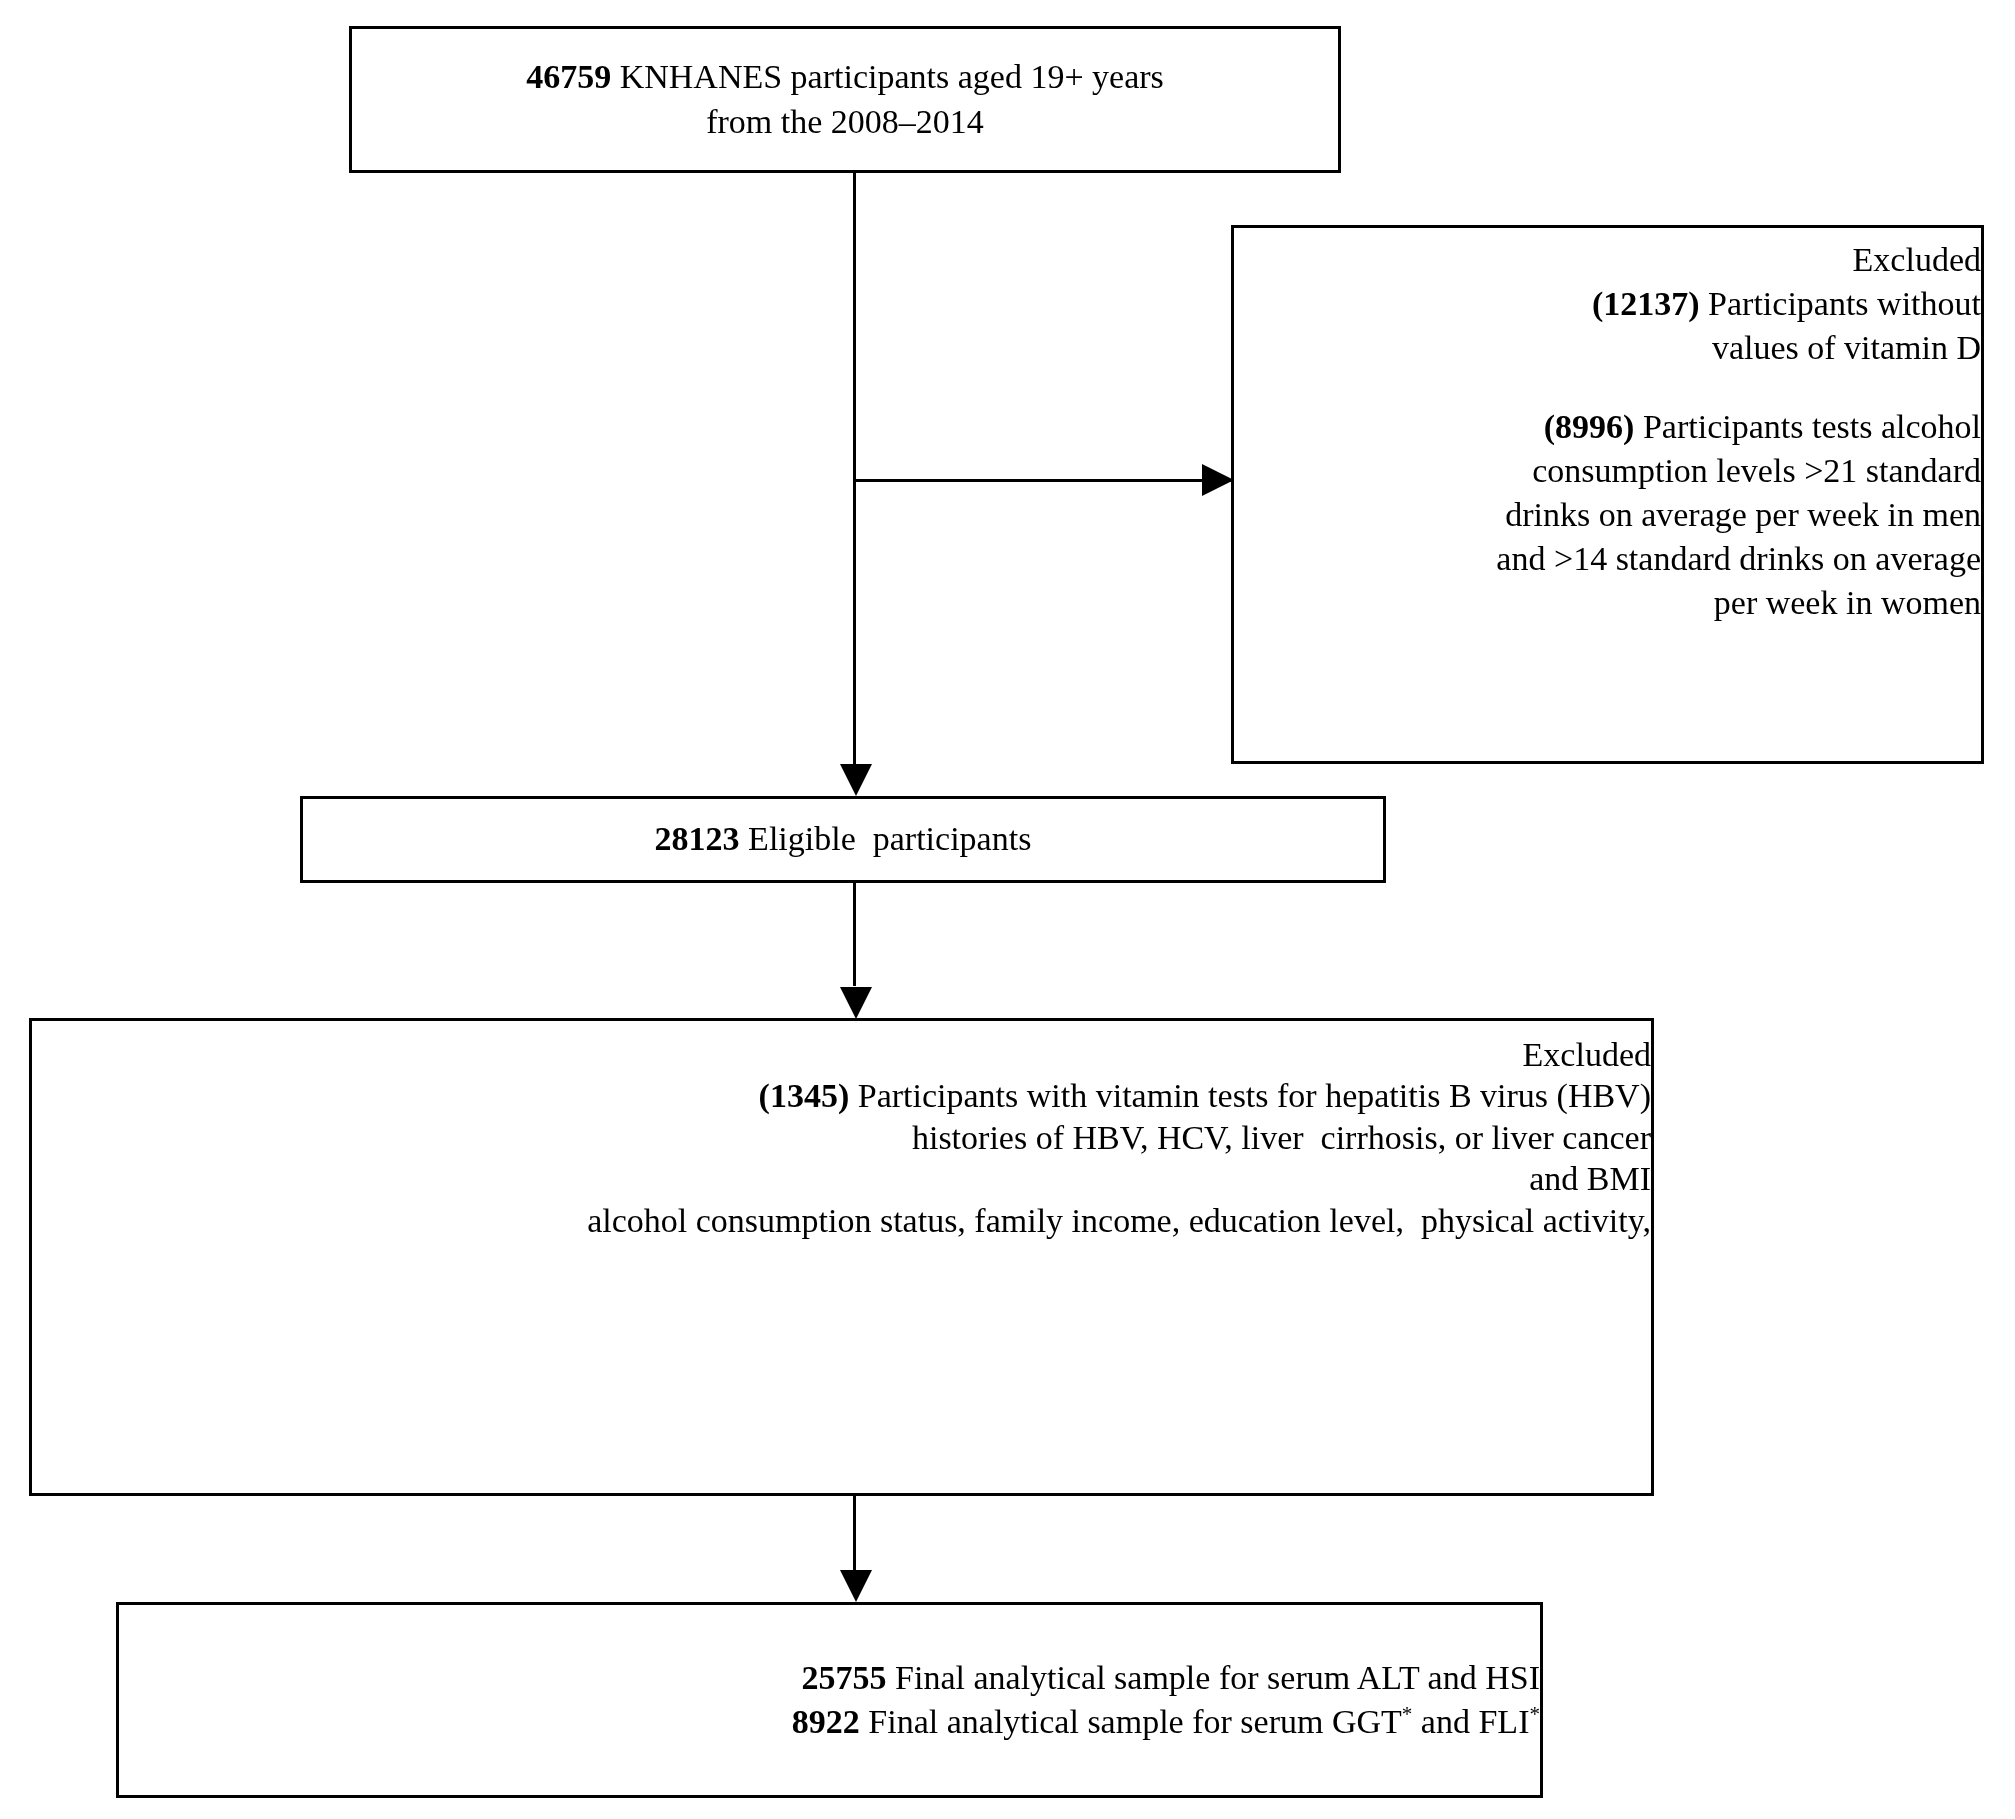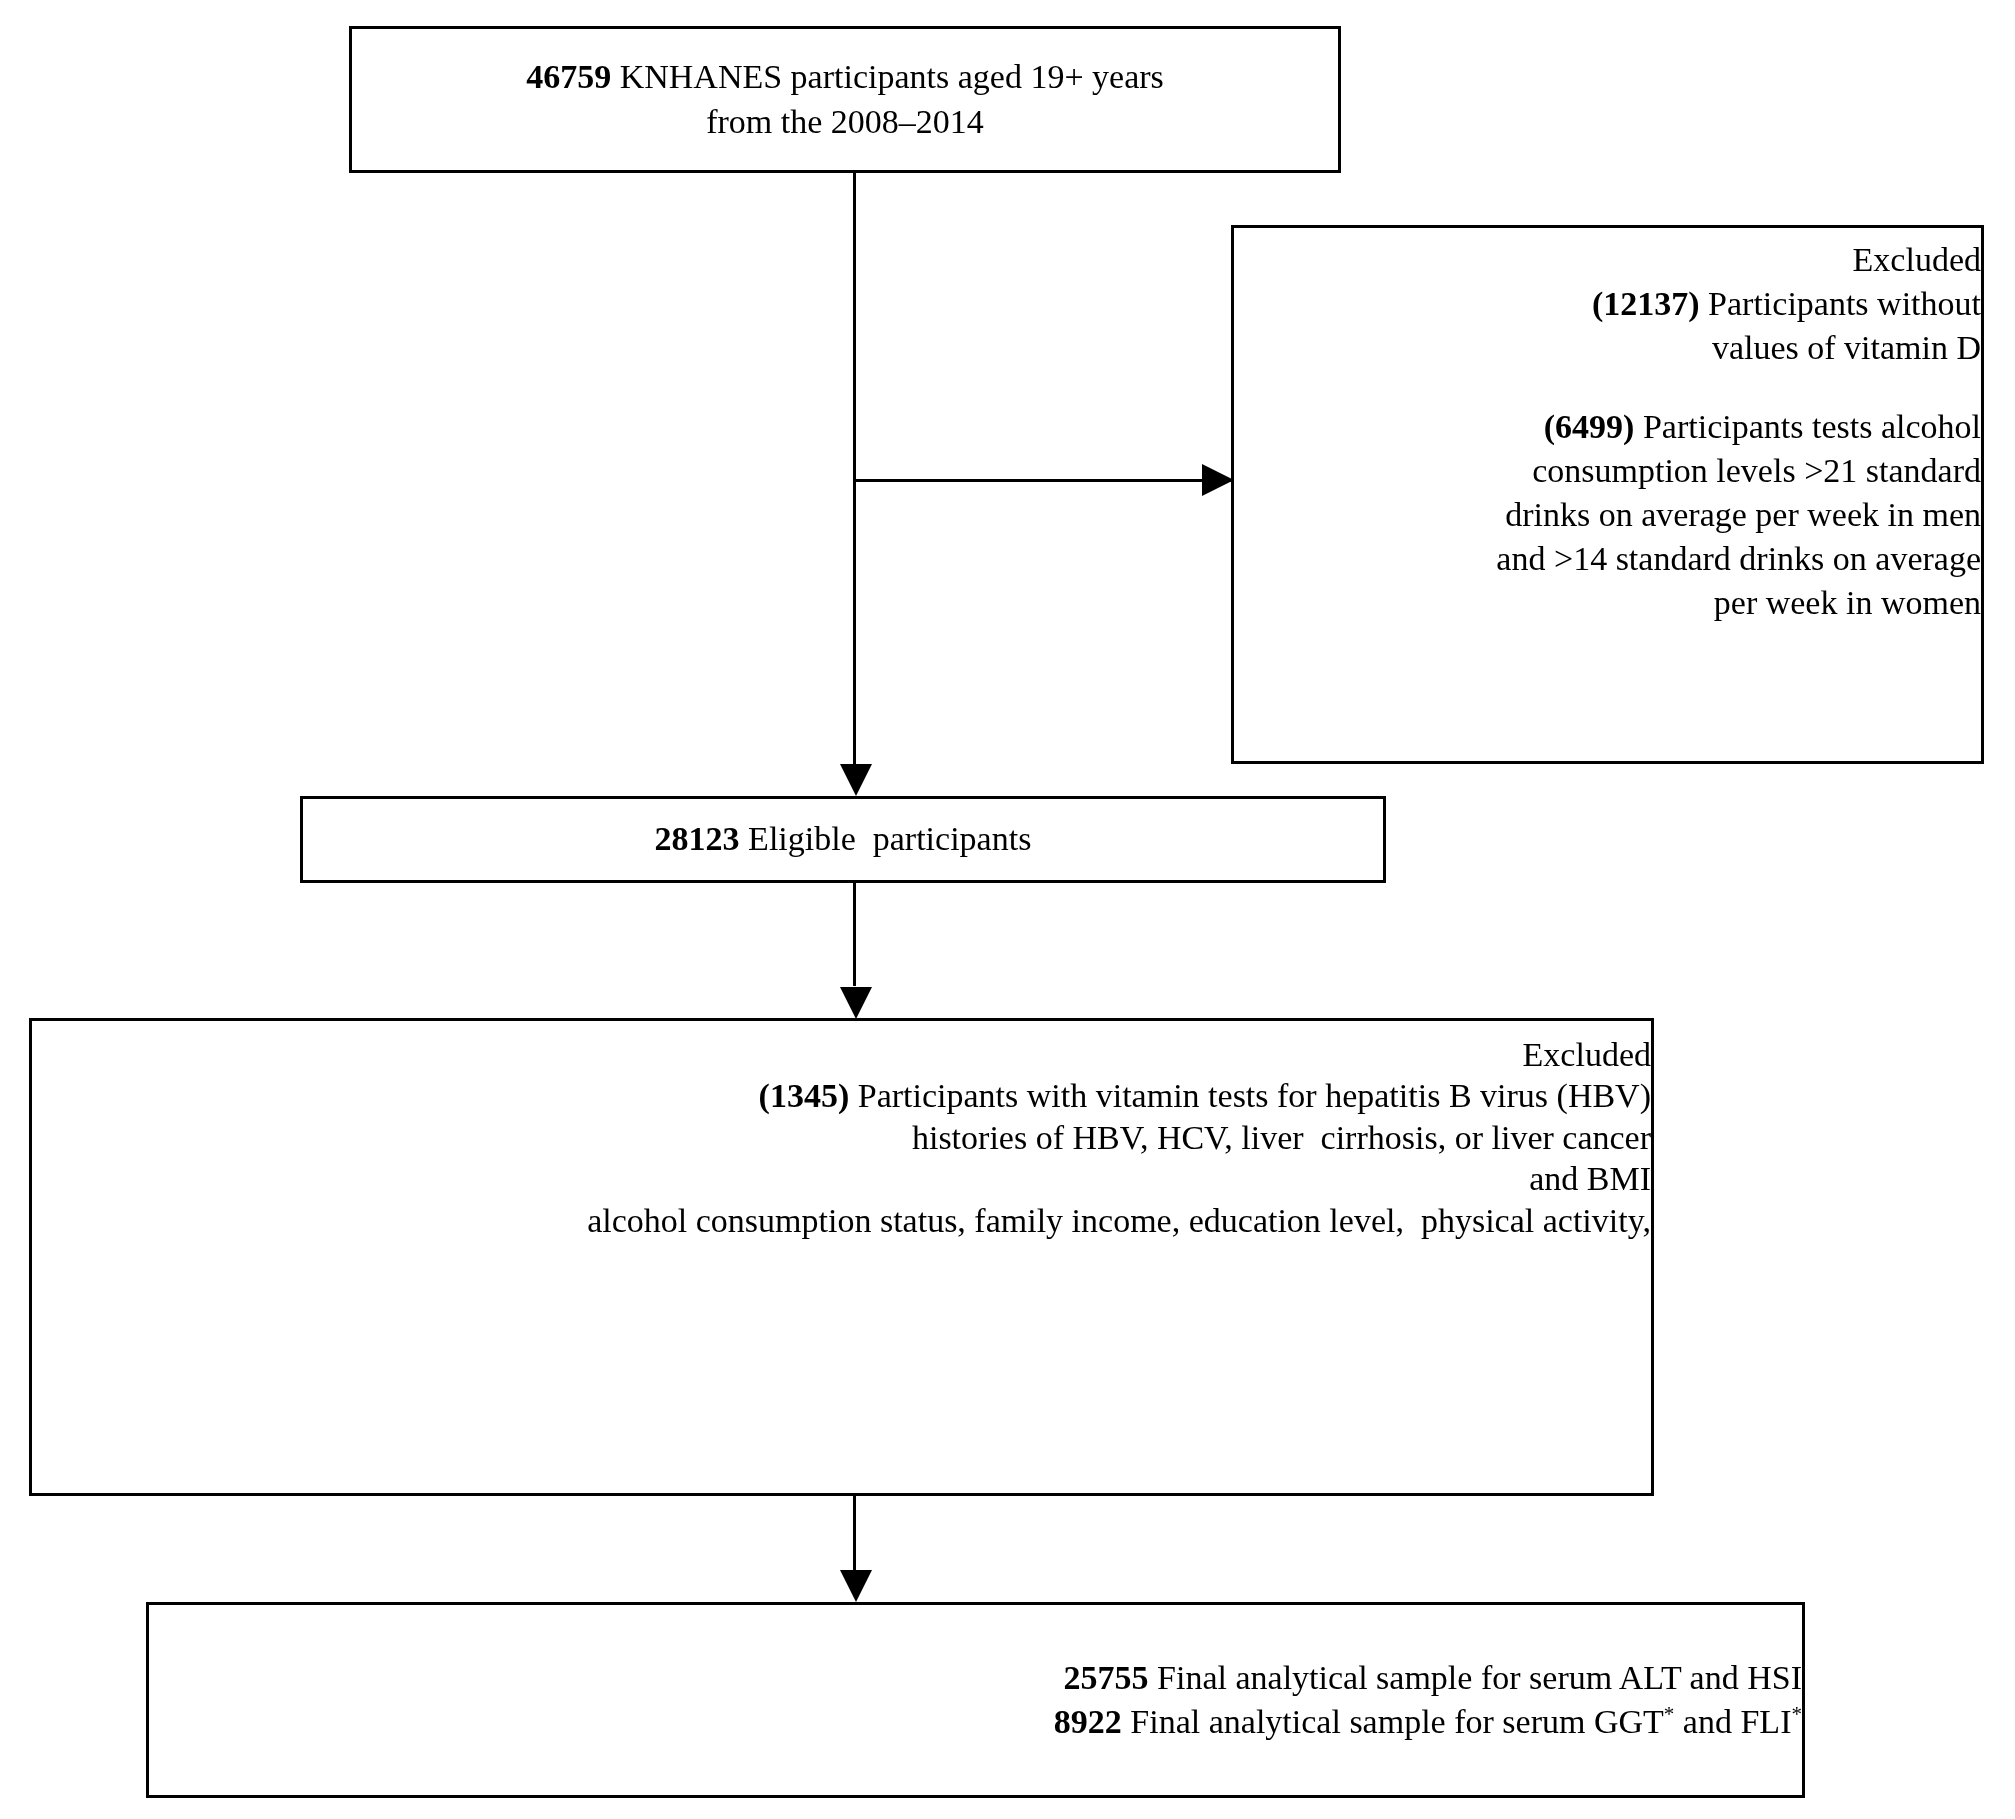--- a/index.html
+++ b/index.html
@@ -77,21 +77,21 @@
     border-top: 16.5px solid transparent;
     border-bottom: 16.5px solid transparent;
     border-left: 32px solid #000000;
   }
 
   
   #box-source      { left: 349px;  top: 26px;   width: 992px; height: 147px; }
   #box-excl-1      { left: 1231px; top: 225px;  width: 753px; height: 539px; }
   #box-eligible    { left: 300px;  top: 796px; width: 1086px; height: 87px; }
   #box-excl-2      { left: 29px;   top: 1018px; width: 1625px; height: 478px; }
-  #box-final       { left: 146px;  top: 1602px; width: 1659px; height: 196px; }
+  #box-final       { left: 116px;  top: 1602px; width: 1427px; height: 196px; }
 
   #conn-a-line     { left: 853px; top: 173px;  height: 593px; }
   #conn-a-arrow    { left: 840px; top: 764px; }
 
   #conn-b-line     { left: 853px; top: 479px;  width: 385px; }
   #conn-b-arrow    { left: 1202px; top: 464px; }
 
   #conn-c-line     { left: 853px; top: 883px; height: 103px; }
   #conn-c-arrow    { left: 840px; top: 987px; }
 
@@ -121,21 +121,21 @@
 
   <div class="hline" id="conn-b-line"></div>
   <div class="arrow-right" id="conn-b-arrow"></div>
 
   <div class="box" id="box-excl-1">
     <div class="box-inner lft">
       <div class="t-line">Excluded</div>
       <div class="t-line"><span class="b">(12137)</span><span> Participants without</span></div>
       <div class="t-line"> values of vitamin D</div>
       <div class="spacer"></div>
-      <div class="t-line"><span class="b">(6499)</span><span> Participants tests alcohol</span></div>
+      <div class="t-line"><span class="b">(8996)</span><span> Participants tests alcohol</span></div>
       <div class="t-line">consumption levels &gt;21 standard</div>
       <div class="t-line">drinks on average per week in men</div>
       <div class="t-line">and &gt;14 standard drinks on average</div>
       <div class="t-line">per week in women</div>
     </div>
   </div>
 
   <div class="box" id="box-eligible">
     <div class="box-inner ctr">
       <div class="t-line"><span class="b">28123</span><span> Eligible  participants</span></div>

